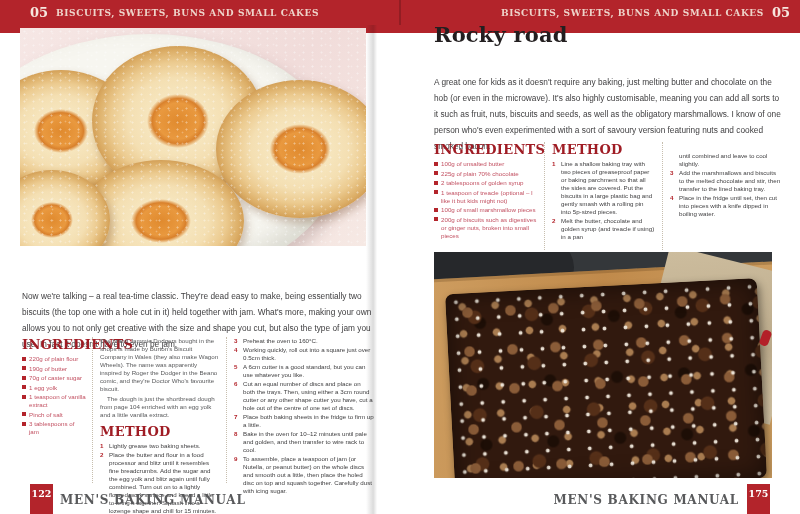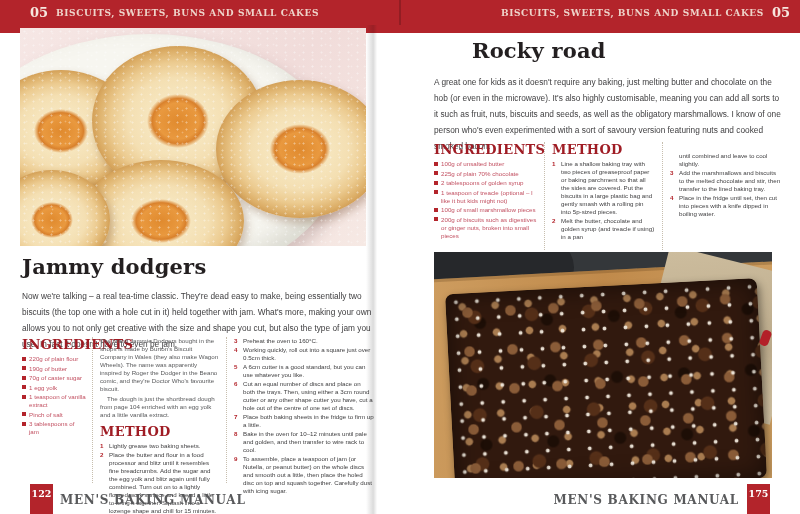--- a/index.html
+++ b/index.html
@@ -55,21 +55,21 @@
            radial-gradient(circle,#552f18 0 6px,transparent 7.5px),
            radial-gradient(circle,#a97c50 0 3px,transparent 4.5px),
            radial-gradient(circle,#1d0e06 0 5px,transparent 7px);
          background-size:21px 17px,43px 39px,57px 49px,33px 27px,67px 61px;
          box-shadow:inset 0 0 26px rgba(0,0,0,.55), 2px 4px 8px rgba(0,0,0,.45);}
   .red-tool{position:absolute;right:2px;top:78px;width:9px;height:16px;border-radius:4px;background:#b32028;transform:rotate(20deg);}
 
   
   .recipe-title{position:absolute;font-family:"DejaVu Serif",serif;font-weight:bold;color:#231f20;font-size:21px;letter-spacing:.2px;}
   .title-jammy{left:22px;top:254px;}
-  .title-rocky{left:434px;top:38px;margin-left:38px;}
+  .title-rocky{left:434px;top:22px;}
   .intro{position:absolute;font-size:8.3px;line-height:16px;color:#414042;}
   .intro-jammy{left:22px;top:288px;width:352px;}
   .intro-rocky{left:434px;top:74px;width:348px;}
 
   
   .cols{position:absolute;display:flex;align-items:stretch;}
   .cols-left{left:22px;top:337px;width:352px;height:146px;}
   .cols-right{left:434px;top:142px;width:348px;height:108px;}
   .col{box-sizing:border-box;}
   .sep{border-left:1px dotted #c7beae;}
@@ -118,21 +118,20 @@
   <div class="photo-jammy">
     <div class="plate"></div>
     <div class="biscuit b1"></div>
     <div class="biscuit b2"></div>
     <div class="biscuit b3"></div>
     <div class="biscuit b4"></div>
     <div class="biscuit b5"></div>
     <div class="dust"></div>
   </div>
 
-  <div class="recipe-title title-jammy">Jammy dodgers</div>
   <div class="intro intro-jammy">Now we're talking – a real tea-time classic. They're dead easy to make, being essentially two biscuits (the top one with a hole cut in it) held together with jam. What's more, making your own allows you to not only get creative with the size and shape you cut, but also the type of jam you use. In fact it doesn't have to even be jam.</div>
 
   <div class="cols cols-left">
     <div class="col c1">
       <div class="blk-head">INGREDIENTS</div>
       <div>
 
           <div class="ing-item">
             <span class="bullet"></span>
             <span>220g of plain flour</span>

